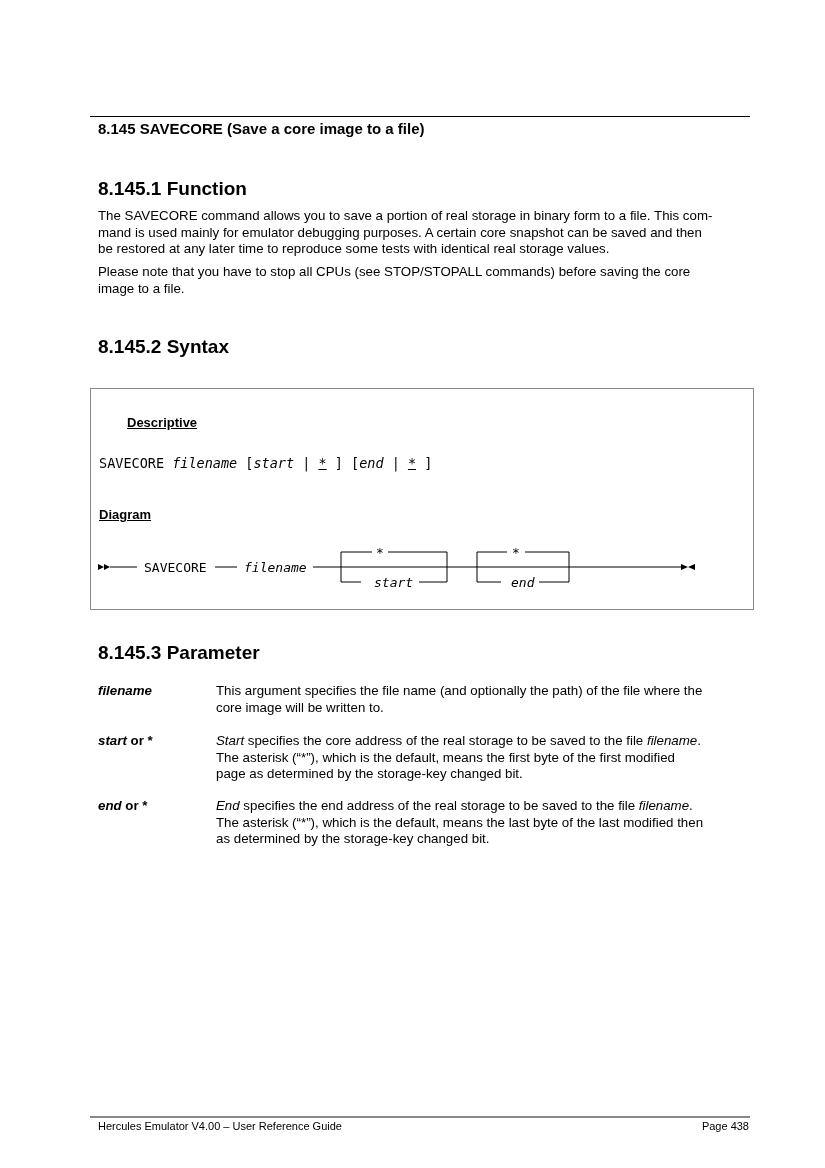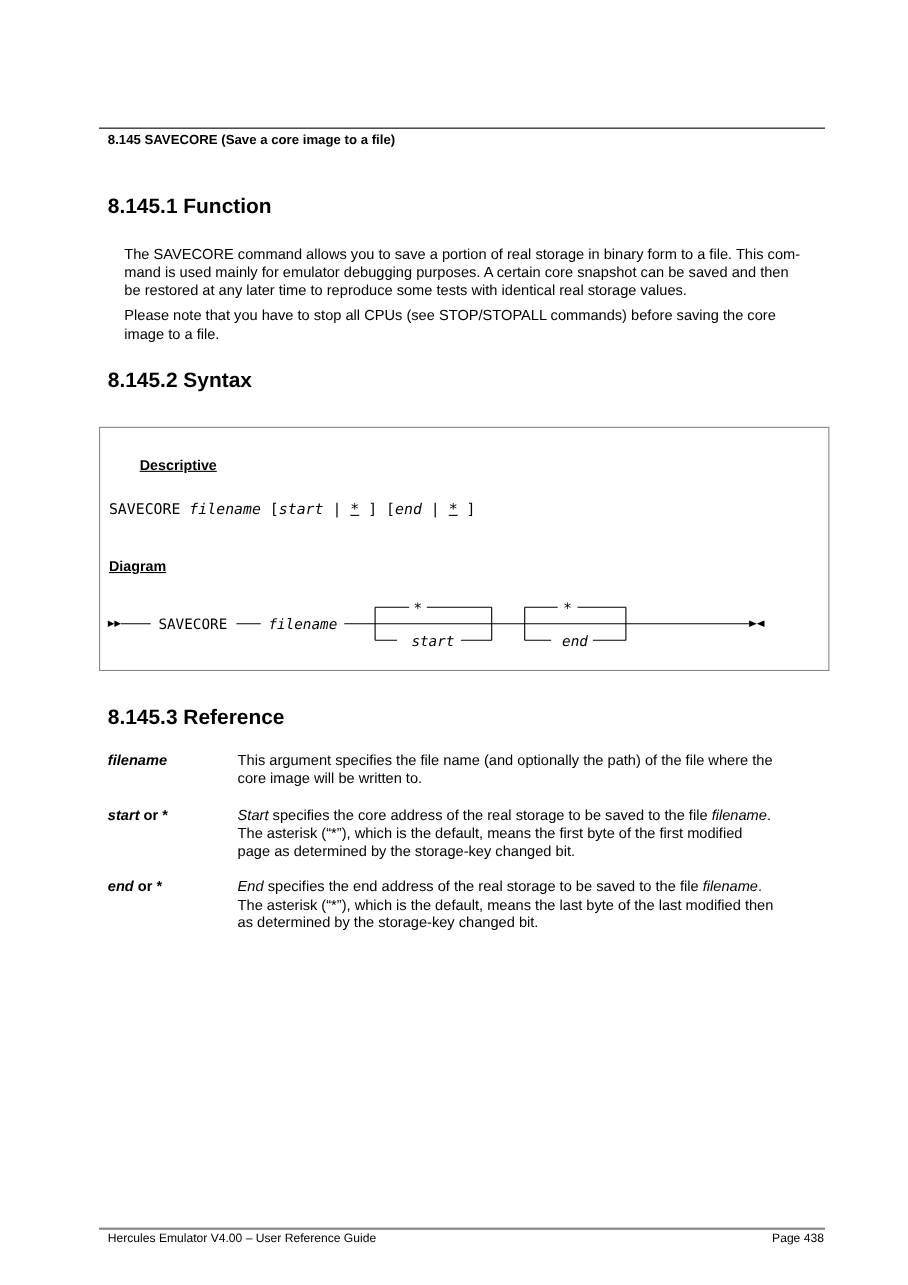--- a/index.html
+++ b/index.html
@@ -1,21 +1,21 @@
 <!DOCTYPE html>
 <html><head>
   <meta charset="utf-8">
   <style>
     html, body { margin: 0; padding: 0; background: #ffffff; }
     body { width: 825px; height: 1168px; position: relative; overflow: hidden;
            font-family: "Liberation Sans", sans-serif; color: #000; }
     .rule-top { position: absolute; left: 90px; top: 116px; width: 660px; height: 1px; background: #000; }
-    .h1 { position: absolute; left: 98px; top: 120px; font-size: 12px; font-weight: bold; margin: 0; }
+    .h1 { position: absolute; left: 98px; top: 120px; font-size: 15px; font-weight: bold; margin: 0; }
     .h2 { position: absolute; left: 98px; font-size: 19px; font-weight: bold; margin: 0; }
-    .para { position: absolute; left: 98px; width: 650px; font-size: 13.3px; line-height: 16.5px; margin: 15px; }
+    .para { position: absolute; left: 98px; width: 650px; font-size: 13.3px; line-height: 16.5px; margin: 0; }
     .syntax-box { position: absolute; left: 90px; top: 388px; width: 664px; height: 222px;
                   border: 1px solid #888; box-sizing: border-box; }
     .sub-h { position: absolute; left: 8px; font-size: 13px; font-weight: bold; text-decoration: underline; }
     .mono { font-family: "DejaVu Sans Mono", monospace; }
     .descr { position: absolute; left: 8px; top: 66px; font-size: 13.5px; white-space: pre; }
     .descr i { font-style: italic; }
     .descr u { text-decoration: underline; }
     .diagram { position: absolute; left: 0; top: 148px; }
     .diagram svg text { font-family: "DejaVu Sans Mono", monospace; font-size: 13px; }
     .param-row { position: absolute; left: 98px; width: 650px; font-size: 13.3px; line-height: 16.5px; }
@@ -84,21 +84,21 @@
       </g>
       <text x="421" y="20">*</text>
       <text x="420" y="50" font-style="italic">end</text>
 
       <polygon points="590,27 597,30 590,33" fill="#000"></polygon>
       <polygon points="604,27 597,30 604,33" fill="#000"></polygon>
     </svg>
   </div>
 </div>
 
-<h2 class="h2" style="top:642px;">8.145.3  Reference</h2>
+<h2 class="h2" style="top:642px;">8.145.3  Parameter</h2>
 
 <div class="param-row" style="top:683px;">
   <div class="param-term"><i>filename</i></div>
   <div class="param-desc">
     <span>This argument specifies the file name (and optionally the path) of the file where the</span><br>
     <span>core image will be written to.</span>
   </div>
 </div>
 
 <div class="param-row" style="top:733px;">

